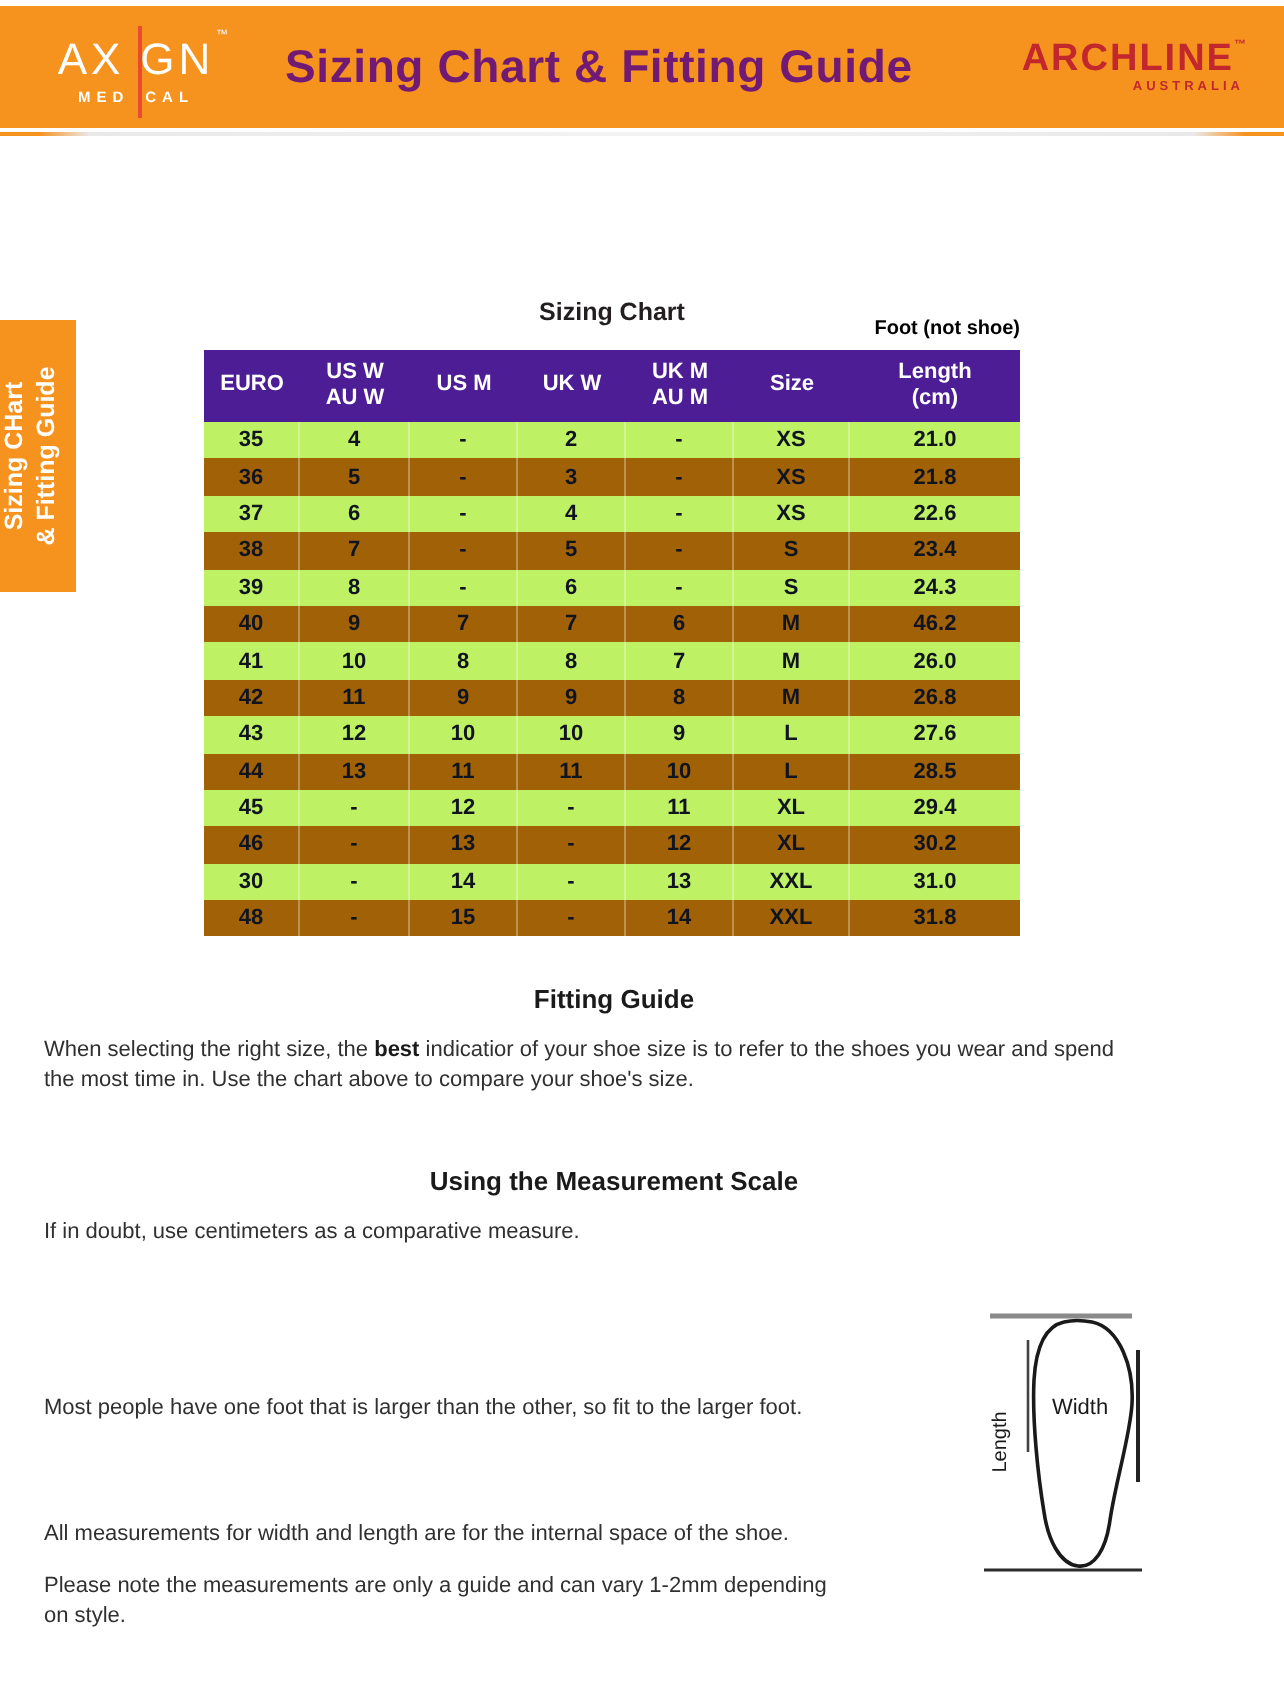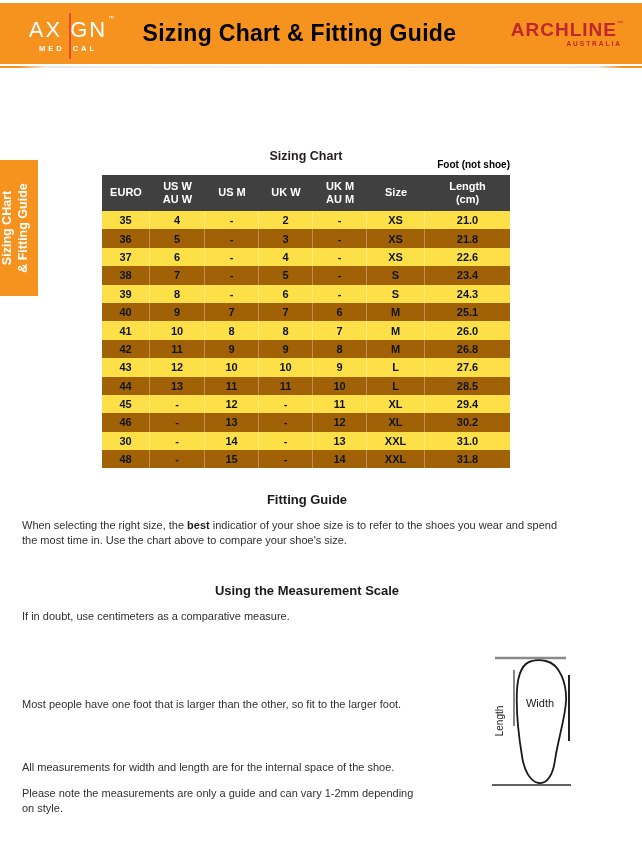--- a/index.html
+++ b/index.html
@@ -20,40 +20,40 @@
                font-weight:bold; letter-spacing:3px; margin-top:3px; }
   .axign-rule { position:absolute; left:50%; margin-left:1px; top:-2px; width:2px;
                 height:46px; background:#E84C30; }
   .axign-tm { position:absolute; top:0px; right:2px; font-size:6px; }
 
   .archline { color:#C1272D; text-align:right; position:relative; padding-right:4px; }
   .archline-name { font-size:19px; font-weight:bold; letter-spacing:1px; line-height:1; }
   .archline-tm { font-size:6px; vertical-align:top; }
   .archline-sub { font-size:6.5px; font-weight:bold; letter-spacing:2px; margin-top:1px; margin-right:2px; }
 
-  .banner-title { color:#000000; font-weight:bold; font-size:23px; letter-spacing:0.3px;
+  .banner-title { color:#701a75; font-weight:bold; font-size:23px; letter-spacing:0.3px;
                   transform:translateX(-14px); }
 
   
   .side-tab { position:absolute; left:0; top:160px; width:38px; height:136px; background:#F6921E; }
   .side-tab-inner { position:absolute; width:136px; height:38px; left:-49px; top:49px;
                     transform:rotate(-90deg); text-align:center; color:#fff;
                     font-weight:bold; font-size:12.5px; line-height:1.25; }
 
   
   .chart-area { position:absolute; left:102px; top:149px; width:408px; }
   .chart-title { text-align:center; font-size:12.5px; font-weight:bold; color:#231f20; height:17px; }
   .chart-note { position:absolute; right:0; top:10px; font-size:10px; font-weight:bold; color:#000; }
   .sz-table { margin-top:9px; }
   .t-row { display:grid; grid-template-columns:48px 55px 54px 54px 54px 58px 85px; }
-  .t-row.head { height:36px; background:#404040; }
+  .t-row.head { height:36px; background:#4c1d95; }
   .hc { display:flex; align-items:center; justify-content:center; color:#fff;
         font-weight:bold; font-size:11px; text-align:center; white-space:pre-line; line-height:1.2; }
   .t-row.body { height:18.4px; }
-  .t-row.steel { background:#fde047; }
+  .t-row.steel { background:#bef264; }
   .t-row.light { background:#a16207; }
   .bc { display:flex; align-items:center; justify-content:center; font-size:11px;
         font-weight:bold; color:#10141f; border-right:1px solid rgba(255,255,255,0.30); }
   .bc:last-child { border-right:none; }
 
   
   .heading { position:absolute; left:0; width:614px; text-align:center;
              font-size:13px; font-weight:bold; color:#1a1a1a; }
   .para { position:absolute; left:22px; margin:0; font-size:11px; color:#303030;
           line-height:1.32; white-space:pre-line; }
@@ -158,21 +158,21 @@
           <div class="bc">S</div>
           <div class="bc">24.3</div>
         </div>
         <div class="t-row body light">
           <div class="bc">40</div>
           <div class="bc">9</div>
           <div class="bc">7</div>
           <div class="bc">7</div>
           <div class="bc">6</div>
           <div class="bc">M</div>
-          <div class="bc">25.1</div>
+          <div class="bc">46.2</div>
         </div>
         <div class="t-row body steel">
           <div class="bc">41</div>
           <div class="bc">10</div>
           <div class="bc">8</div>
           <div class="bc">8</div>
           <div class="bc">7</div>
           <div class="bc">M</div>
           <div class="bc">26.0</div>
         </div>

